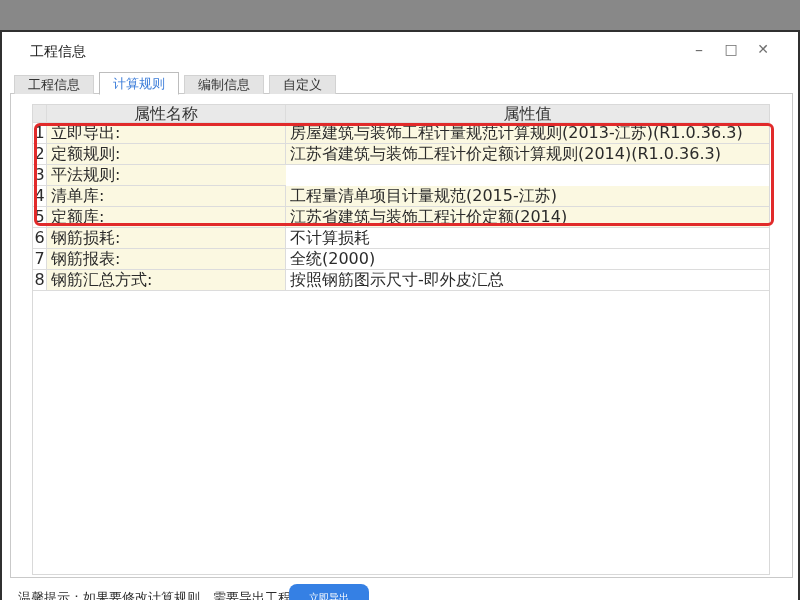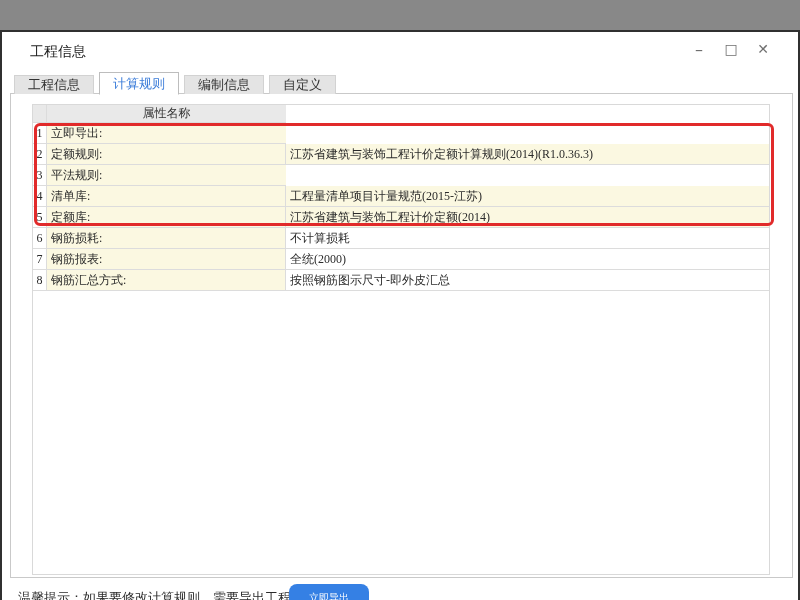--- a/index.html
+++ b/index.html
@@ -23,22 +23,22 @@
   .tab.active { height:23px; line-height:22px; background:#fff; color:var(--accent-tab,#3b7cd9);
                 border:1px solid #bdbdbd; border-bottom:1px solid #fff; margin-bottom:-1px; }
 
   .panel { position:absolute; left:8px; top:61px; width:783px; height:485px;
            background:#fff; border:1px solid #c9c9c9; }
 
   .tablewrap { position:absolute; left:30px; top:72px; width:738px; height:471px;
                background:#fff; border:1px solid #d9d9d9; }
   .trow { display:grid; grid-template-columns:14px 239px 1fr; }
   .cell { border-right:1px solid #dcdcdc; border-bottom:1px solid #dcdcdc;
-          font-size:12px; line-height:20px; height:21px; padding:0 4px;
-          white-space:nowrap; overflow:hidden; color:#2b2b2b;font-family:Liberation Serif, serif; }
+          font-size:16px; line-height:20px; height:21px; padding:0 4px;
+          white-space:nowrap; overflow:hidden; color:#2b2b2b; }
   .cell:last-child { border-right:none; }
   .thead .cell { height:18px; line-height:17px; background:#e9e9e9; text-align:center; color:#333; }
   .num { text-align:center; padding:0 1px; background:#fff; }
   .name { background:var(--row-yellow,#fbf8e1); }
   .value.yellow { background:var(--row-yellow,#fbf8e1); }
   .value.white { background:#fff; }
 
   .redbox { position:absolute; left:32px; top:91px; width:740px; height:103px;
             border:3px solid var(--highlight,#e12a2a); border-radius:6px;
             pointer-events:none; z-index:5; }
@@ -71,25 +71,27 @@
     <div class="tab">编制信息</div>
     <div class="tab">自定义</div>
   </div>
 
   <div class="panel"></div>
 
   <div class="tablewrap">
     <div class="trow thead">
       <div class="cell num"></div>
       <div class="cell">属性名称</div>
+      <div class="cell">属性值</div>
     </div>
 
     <div class="trow">
       <div class="cell num">1</div>
       <div class="cell name">立即导出:</div>
+      <div class="cell value yellow">房屋建筑与装饰工程计量规范计算规则(2013-江苏)(R1.0.36.3)</div>
     </div>
     <div class="trow">
       <div class="cell num">2</div>
       <div class="cell name">定额规则:</div>
       <div class="cell value yellow">江苏省建筑与装饰工程计价定额计算规则(2014)(R1.0.36.3)</div>
     </div>
     <div class="trow">
       <div class="cell num">3</div>
       <div class="cell name">平法规则:</div>
     </div>

